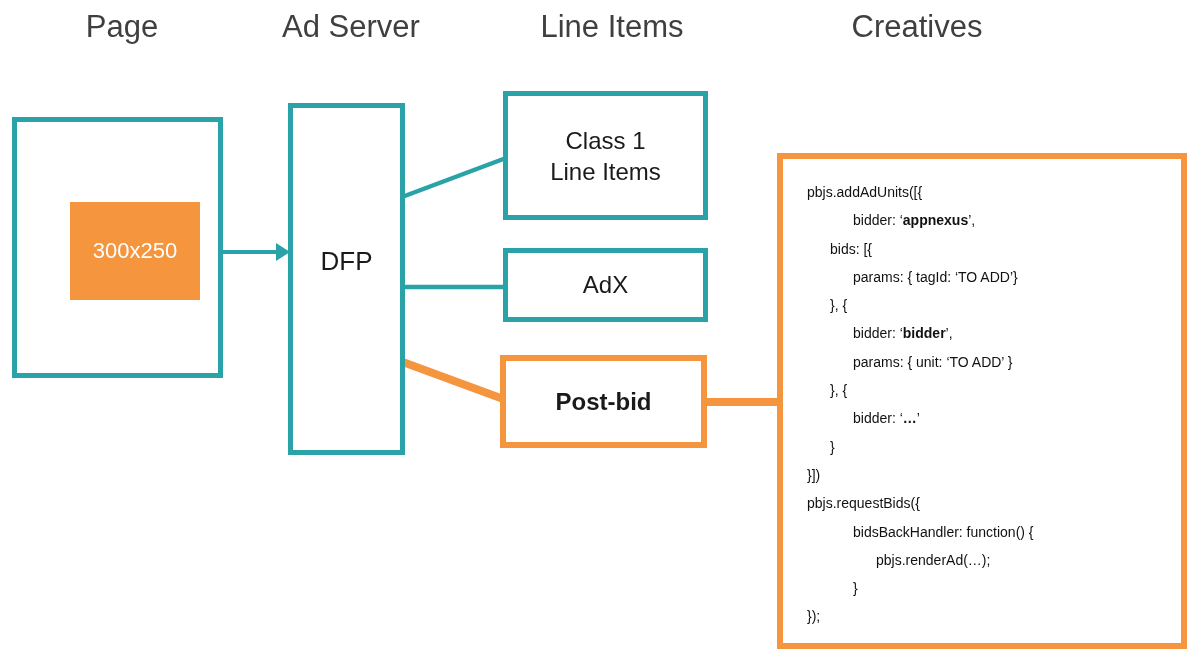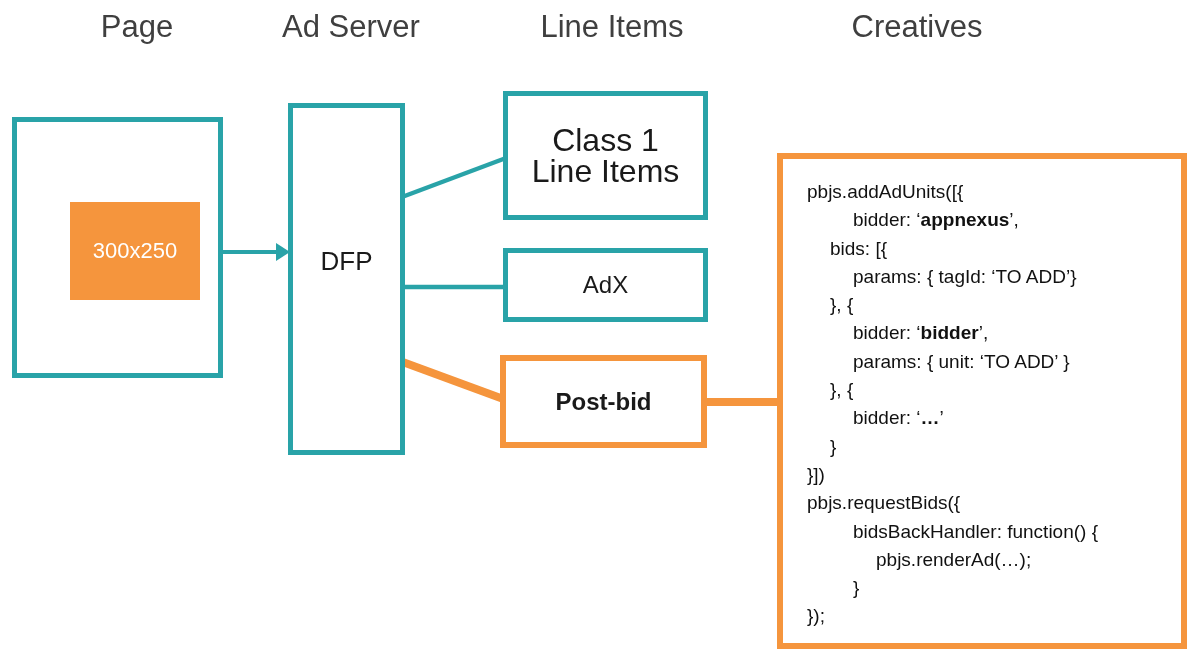--- a/index.html
+++ b/index.html
@@ -68,21 +68,21 @@
   }
   .dfp-box {
     left: 288px; top: 103px;
     width: 117px; height: 352px;
     font-size: 26px;
   }
   .dfp-box .label { transform: translateY(-18px); }
   .class1-box {
     left: 503px; top: 91px;
     width: 205px; height: 129px;
-    font-size: 32px;
+    font-size: 24px;
     line-height: 31px;
   }
   .adx-box {
     left: 503px; top: 248px;
     width: 205px; height: 74px;
     font-size: 24px;
   }
   .postbid-box {
     left: 500px; top: 355px;
     width: 207px; height: 93px;
@@ -92,41 +92,41 @@
   .code-box {
     position: absolute;
     left: 777px; top: 153px;
     width: 410px; height: 496px;
     border: 6px solid var(--orange);
     background: #fff;
     padding: 19px 10px 0 24px;
     color: var(--code-text);
   }
   .code-line {
-    font-size: 19px;
+    font-size: 14px;
     line-height: 28.3px;
     white-space: nowrap;
   }
   .code-line .bold { font-weight: bold; }
 </style>
 </head>
 <body>
 
 <div class="canvas">
 
   <svg class="connectors" viewBox="0 0 1200 664">
     <line class="svg-teal" x1="201" y1="252" x2="279" y2="252" stroke-width="4"></line>
     <polygon class="svg-teal-fill" points="276,243 290,252 276,261"></polygon>
     <line class="svg-teal" x1="402" y1="197" x2="506" y2="158" stroke-width="4.5"></line>
     <line class="svg-teal" x1="402" y1="287" x2="506" y2="287" stroke-width="4.5"></line>
     <line class="svg-orange" x1="400" y1="361" x2="506" y2="400" stroke-width="8"></line>
     <line class="svg-orange" x1="703" y1="402" x2="780" y2="402" stroke-width="8"></line>
   </svg>
 
-  <div class="col-header" style="left:137px">Page</div>
+  <div class="col-header" style="left:122px">Page</div>
   <div class="col-header" style="left:351px">Ad Server</div>
   <div class="col-header" style="left:612px">Line Items</div>
   <div class="col-header" style="left:917px">Creatives</div>
 
   <div class="box teal page-box"></div>
   <div class="ad-slot">
     <span>300x250</span>
   </div>
 
   <div class="box teal dfp-box">

